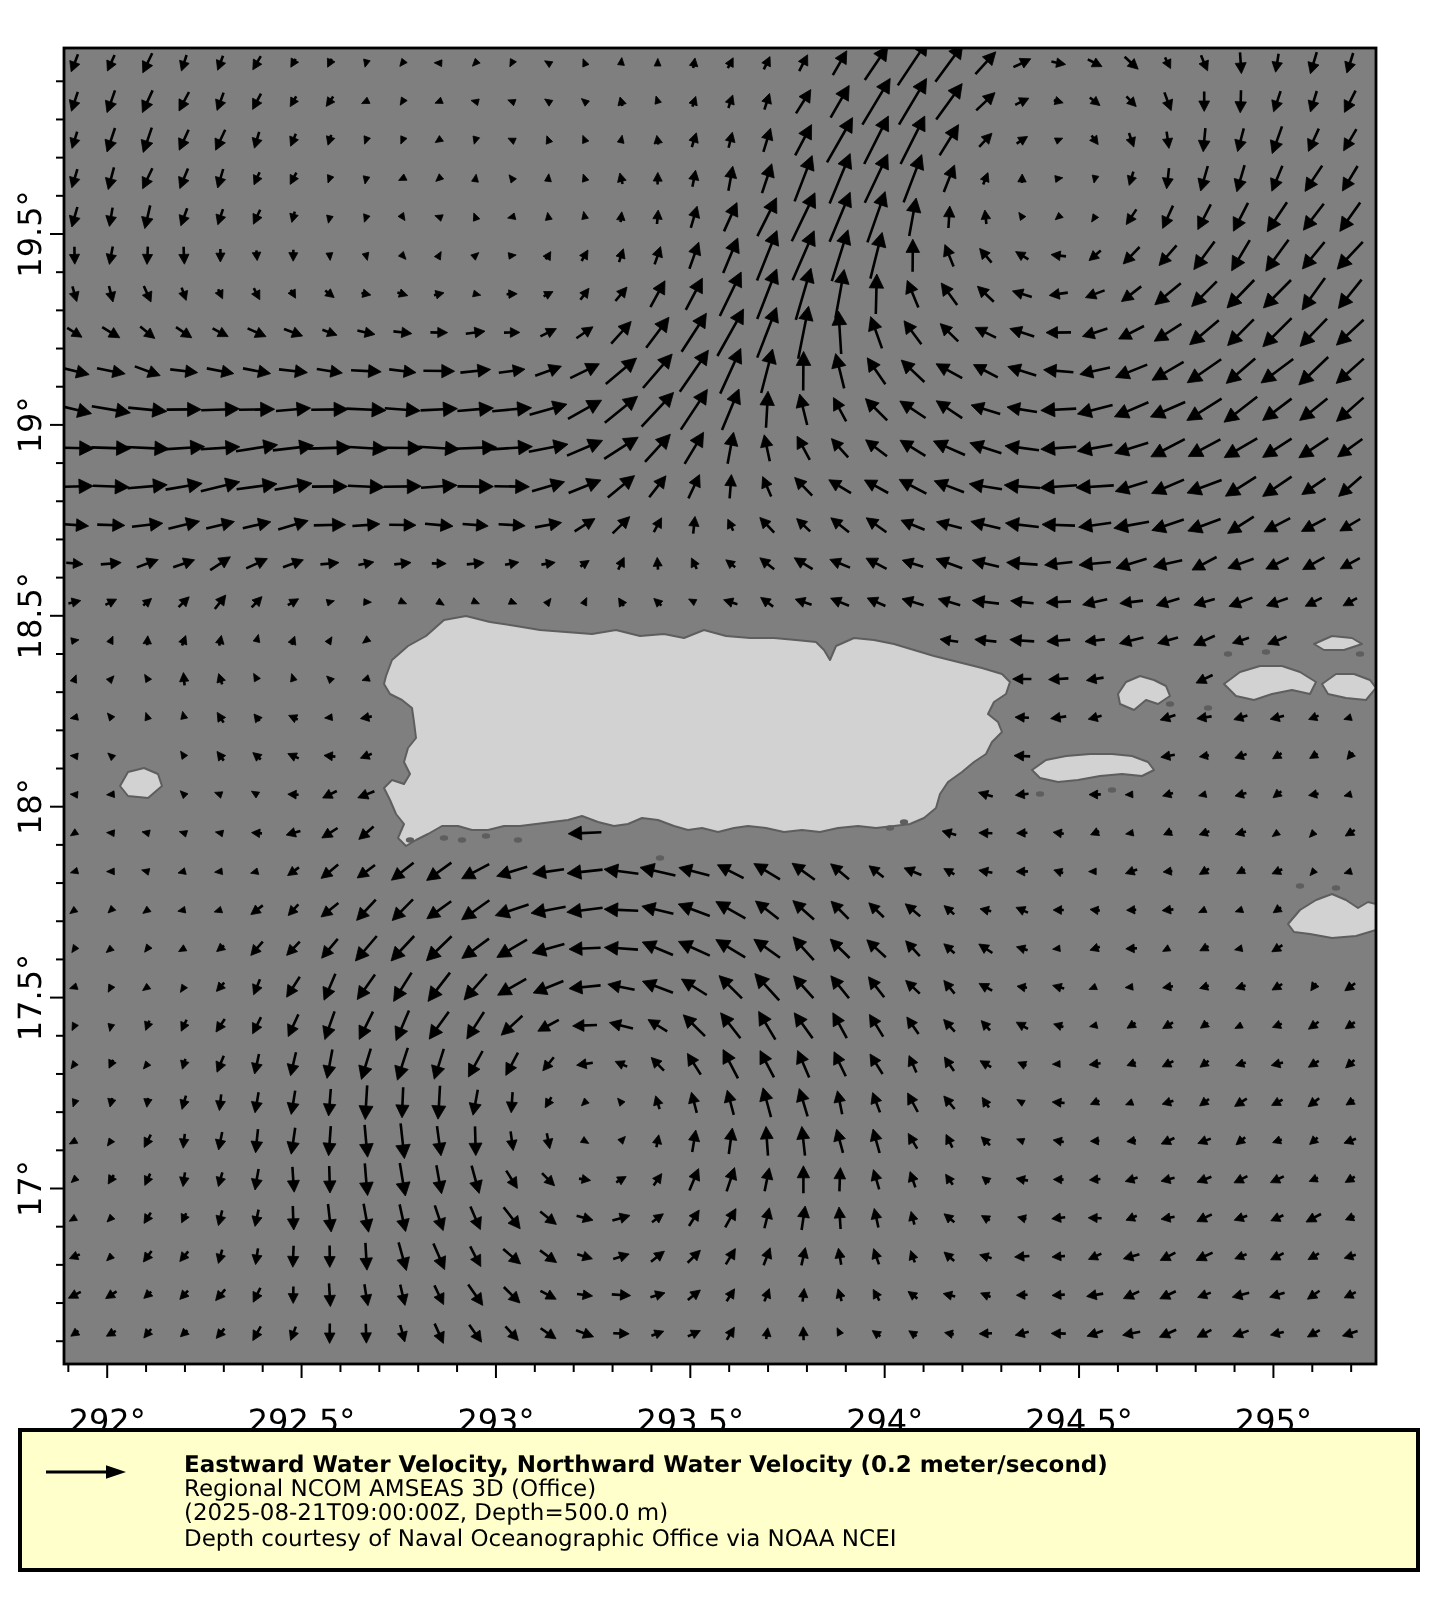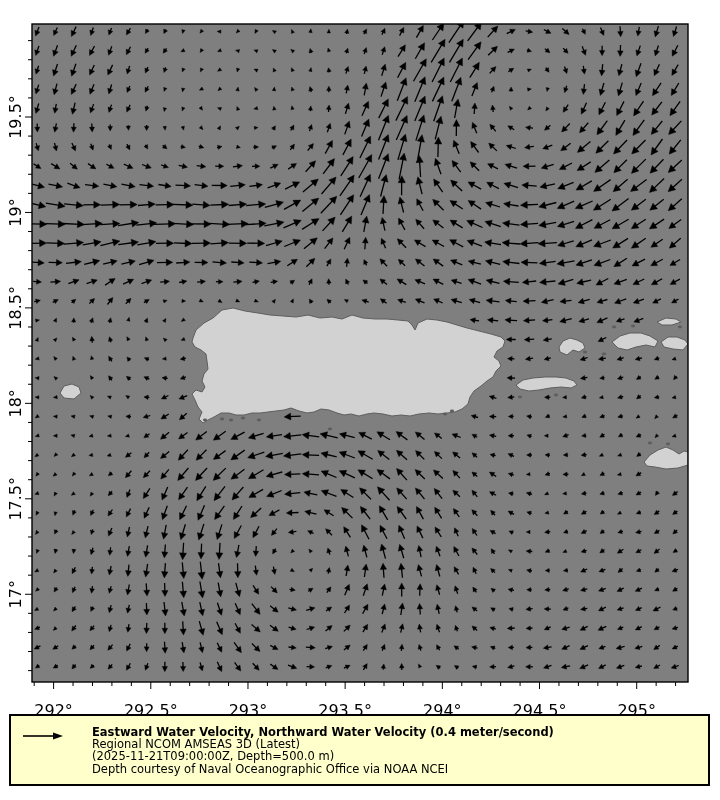--- a/index.html
+++ b/index.html
@@ -142,19 +142,19 @@
         <line x1="32" y1="40.64000000000027" x2="28" y2="40.64000000000027" stroke="#000000" stroke-width="1"></line>
       </g>
     </svg>
 
   <div class="legend" id="legend-box" style="left: 9px; top: 714px; width: 701px; height: 72px; background: rgb(255, 255, 204); border-color: rgb(0, 0, 0);">
     <svg class="legend-arrow" width="44" height="14" viewBox="0 0 44 14">
       <line x1="2" y1="7" x2="33" y2="7" stroke="#000" stroke-width="1.6"></line>
       <polygon points="42,7 32,3.6 32,10.4" fill="#000"></polygon>
     </svg>
     <div class="legend-text">
-      <div class="l1">Eastward Water Velocity, Northward Water Velocity (0.4 meter/second)</div>
-      <div class="ln">Regional NCOM AMSEAS 3D (Latest)</div>
-      <div class="ln">(2025-11-21T09:00:00Z, Depth=500.0 m)</div>
+      <div class="l1">Eastward Water Velocity, Northward Water Velocity (0.2 meter/second)</div>
+      <div class="ln">Regional NCOM AMSEAS 3D (Office)</div>
+      <div class="ln">(2025-08-21T09:00:00Z, Depth=500.0 m)</div>
       <div class="ln">Depth courtesy of Naval Oceanographic Office via NOAA NCEI</div>
     </div>
   </div>
 </div>
 
 </body></html>

